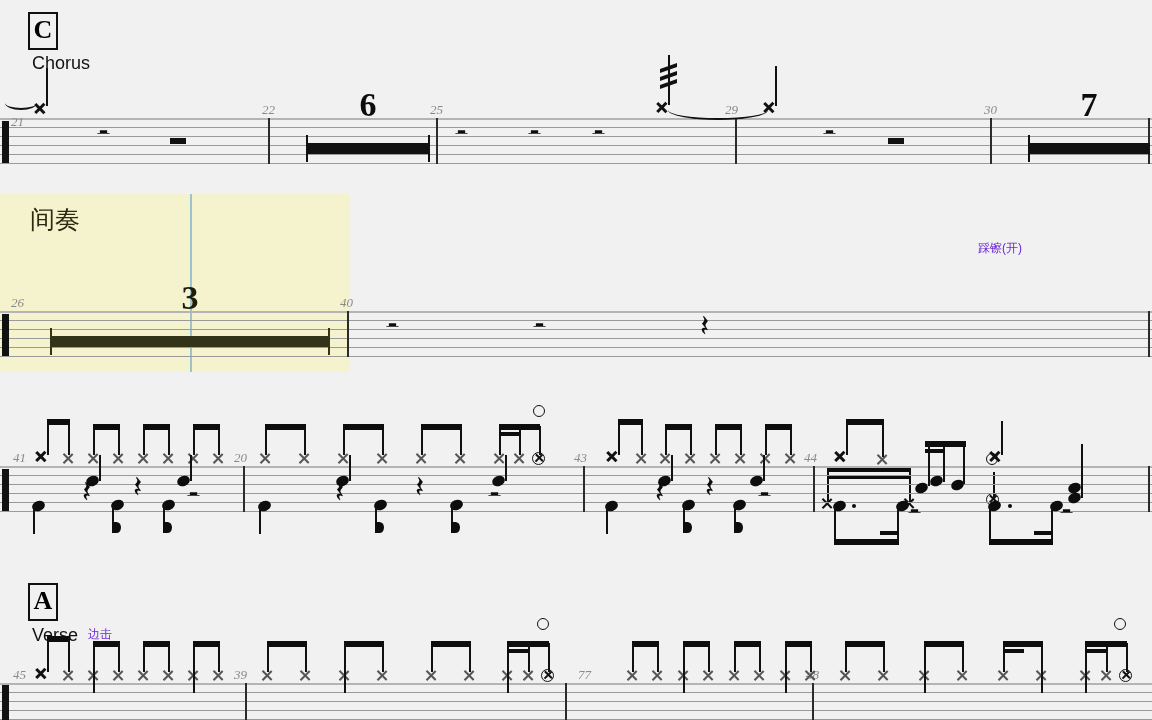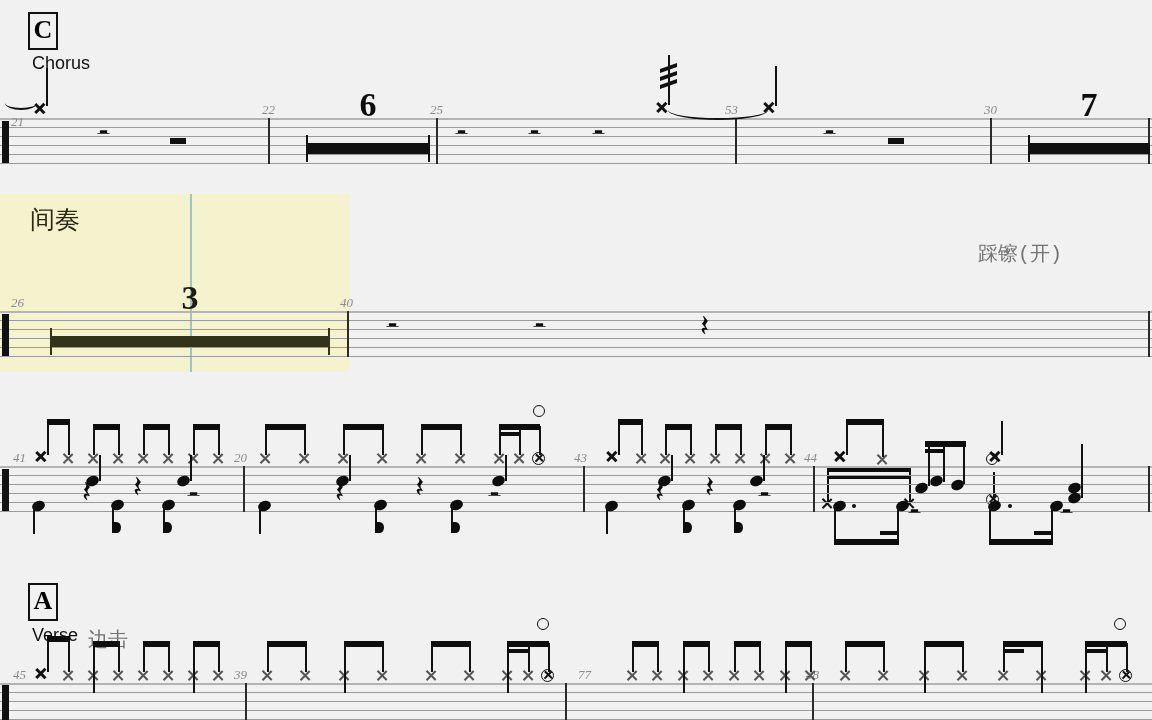--- a/index.html
+++ b/index.html
@@ -27,23 +27,23 @@
   }
   .section-label{
     position:absolute;
     font-family:"Liberation Sans", sans-serif;
     font-size:18px;
     color:#111;
     white-space:nowrap;
   }
   .cn-label{
     position:absolute;
-    font-family:Liberation Mono, monospace;
-    font-size:20px;
-    color:#737373;
+    font-family:Liberation Sans, sans-serif;
+    font-size:12px;
+    color:#6d28d9;
     white-space:nowrap;
   }
   .cn-big{
     position:absolute;
     font-family:"DejaVu Sans", sans-serif;
     font-size:25px;
     color:#2b2b14;
     white-space:nowrap;
   }
 
@@ -152,21 +152,21 @@
     <div class="barline thick" style="left:2px;top:121px;height:42px;"></div>
     <div class="barline" style="left:268px;top:118px;height:46px;"></div>
     <div class="barline" style="left:436px;top:118px;height:46px;"></div>
     <div class="barline" style="left:735px;top:118px;height:46px;"></div>
     <div class="barline" style="left:990px;top:118px;height:46px;"></div>
     <div class="barline" style="left:1148px;top:118px;height:46px;"></div>
 
     <div class="measnum" style="left:11px;top:114px;">21</div>
     <div class="measnum" style="left:262px;top:102px;">22</div>
     <div class="measnum" style="left:430px;top:102px;">25</div>
-    <div class="measnum" style="left:725px;top:102px;">53</div>
+    <div class="measnum" style="left:725px;top:102px;">29</div>
     <div class="measnum" style="left:984px;top:102px;">30</div>
 
     <div class="xhead bold" style="left:33px;top:102px;"></div>
     <div class="stem" style="left:46px;top:68px;height:38px;"></div>
     <div class="tie" style="left:5px;top:96px;width:32px;height:12px;"></div>
 
     <div class="qrest" style="left:97px;top:117px;">𝄼</div>
     <div class="hrest" style="left:170px;top:138px;"></div>
 
     <div class="mmr" style="left:306px;top:118px;width:124px;height:50px;">

